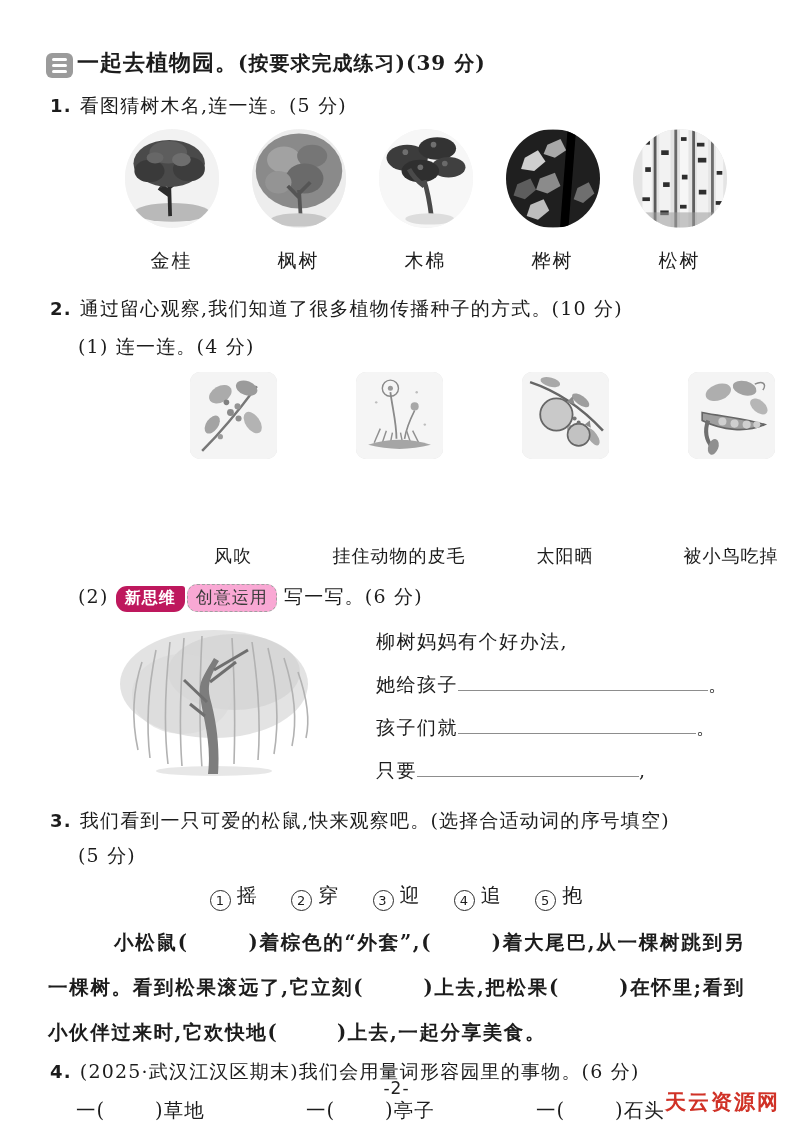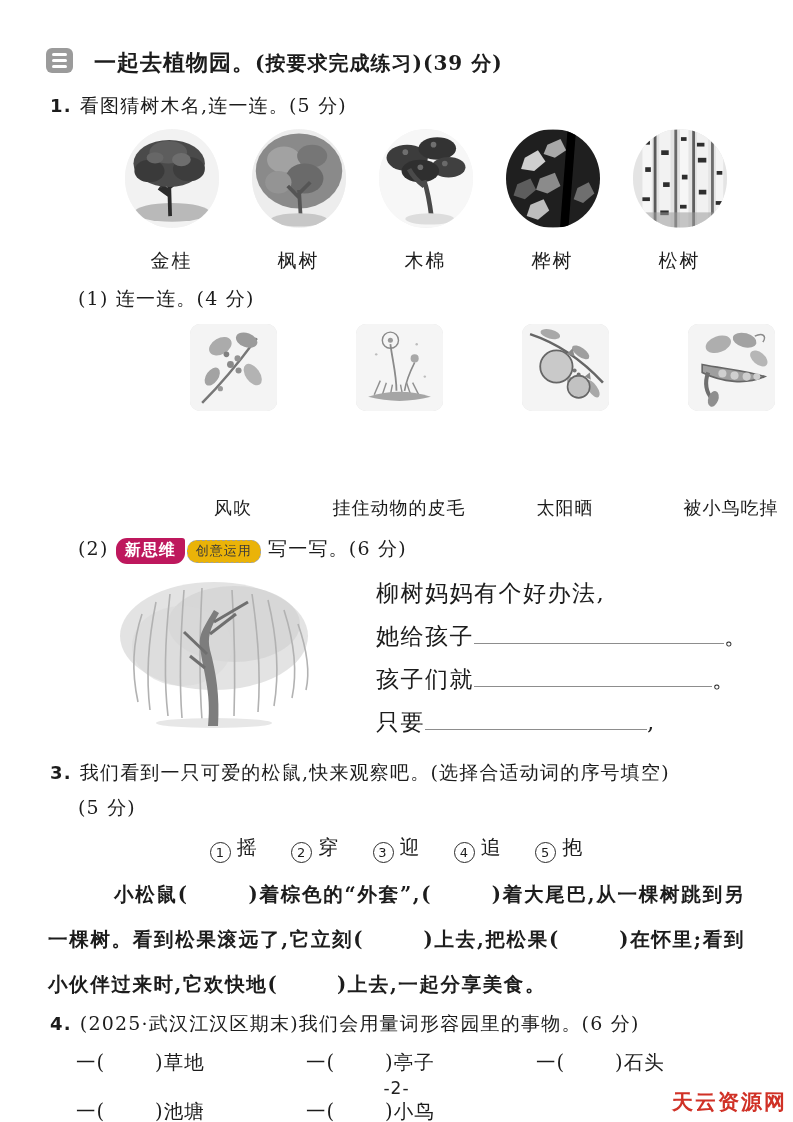--- a/index.html
+++ b/index.html
@@ -5,21 +5,21 @@
   * { margin:0; padding:0; box-sizing:border-box; }
   html,body { width:793px; height:1122px; }
   body {
     position:relative; background:#ffffff; overflow:hidden;
     font-family:"DejaVu Serif","Liberation Serif",serif;
     color:#1c1c1c;
   }
   .content { padding:48px 46px 0 46px; }
 
   
-  .header { display:flex; align-items:flex-start; gap:21px; }
+  .header { display:flex; align-items:flex-end; gap:4px; }
   .sec-badge {
     width:27px; height:25px; background:#9b9b9b; border-radius:6px;
     display:inline-flex; flex-direction:column; justify-content:center;
     align-items:center; gap:3px; flex:0 0 auto;
   }
   .sec-badge i { display:block; width:15px; height:3px; background:#ffffff; border-radius:1.5px; }
   .title-main { font-family:"DejaVu Sans","Liberation Sans",sans-serif; font-weight:bold; font-size:22px; letter-spacing:1px; }
   .title-note { font-weight:bold; font-size:20px; letter-spacing:1px; }
 
   
@@ -55,29 +55,29 @@
 
   
   .badge-dark {
     display:inline-block; background:#be185d; color:#ffffff;
     font-family:"DejaVu Sans","Liberation Sans",sans-serif; font-weight:bold;
     font-size:16px; padding:2px 9px 3px 9px;
     border-radius:11px 3px 11px 11px; letter-spacing:1px;
   }
   .badge-dashed {
     display:inline-block; border:1.5px dashed #a0a0a0; color:#3a3a3a;
-    font-size:13px; padding:1px 8px 2px 8px; border-radius:10px;
-    letter-spacing:1px; margin-left:2px; background:#eab308;
+    font-size:17px; padding:1px 8px 2px 8px; border-radius:10px;
+    letter-spacing:1px; margin-left:2px; background:#f9a8d4;
   }
 
   
   .willow-row { display:flex; margin-top:12px; margin-left:66px; }
   .willow-art { width:218px; height:152px; flex:0 0 auto; }
   .willow-art svg { display:block; width:100%; height:100%; }
-  .willow-text { margin-left:46px; margin-top:-4px; font-size:23px; letter-spacing:1.5px; }
+  .willow-text { margin-left:46px; margin-top:-4px; font-size:19px; letter-spacing:1.5px; }
   .willow-text .wline { line-height:43px; white-space:nowrap; }
   .blank { display:inline-block; border-bottom:1.5px solid #8d8d8d; height:17px; vertical-align:baseline; }
   .blank.w1 { width:250px; }
   .blank.w2 { width:222px; }
   .blank.w3 { width:238px; }
 
   
   .word-bank { text-align:center; margin-top:13px; font-size:20px; letter-spacing:1px; }
   .wb-item { margin:0 13px; white-space:nowrap; }
   .circ {
@@ -102,21 +102,21 @@
   }
   .mw-gap { display:inline-block; width:50px; }
 
   
   .footer-page {
     position:absolute; left:0; right:0; bottom:24px;
     text-align:center; font-size:17px; letter-spacing:1px;
     font-family:"DejaVu Sans","Liberation Sans",sans-serif; color:#222;
   }
   .watermark {
-    position:absolute; right:6px; bottom:6px;
+    position:absolute; right:13px; bottom:6px;
     font-family:"DejaVu Sans","Liberation Sans",sans-serif;
     font-weight:bold; font-size:21px; letter-spacing:2px; color:#d03126;
   }
 </style>
 </head>
 <body>
 
 <div class="content">
 
   <div class="header">
@@ -219,20 +219,23 @@
       </svg>
     </span>
 
     <span class="tree-label">金桂</span>
     <span class="tree-label">枫树</span>
     <span class="tree-label">木棉</span>
     <span class="tree-label">桦树</span>
     <span class="tree-label">松树</span>
   </div>
 
+  <div class="q-line" style="margin-top:22px;">
+    <span class="q-num">2.</span><span>通过留心观察,我们知道了很多植物传播种子的方式。(10 分)</span>
+  </div>
 
   <div class="sub-line">
     <span>(1)</span>
     <span>连一连。(4 分)</span>
   </div>
 
   <div class="plant-grid">
     <span class="plant-tile">
       <svg viewBox="0 0 86 86">
         <rect width="86" height="86" fill="#f4f4f4"></rect>

